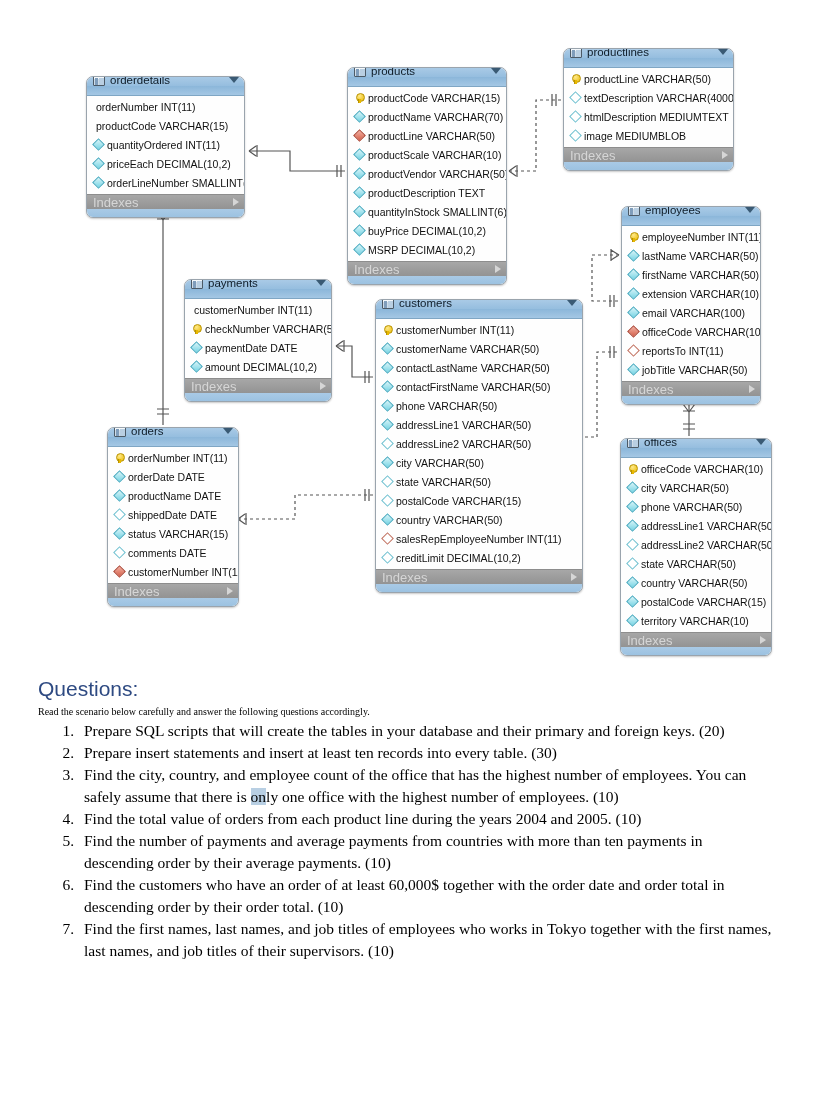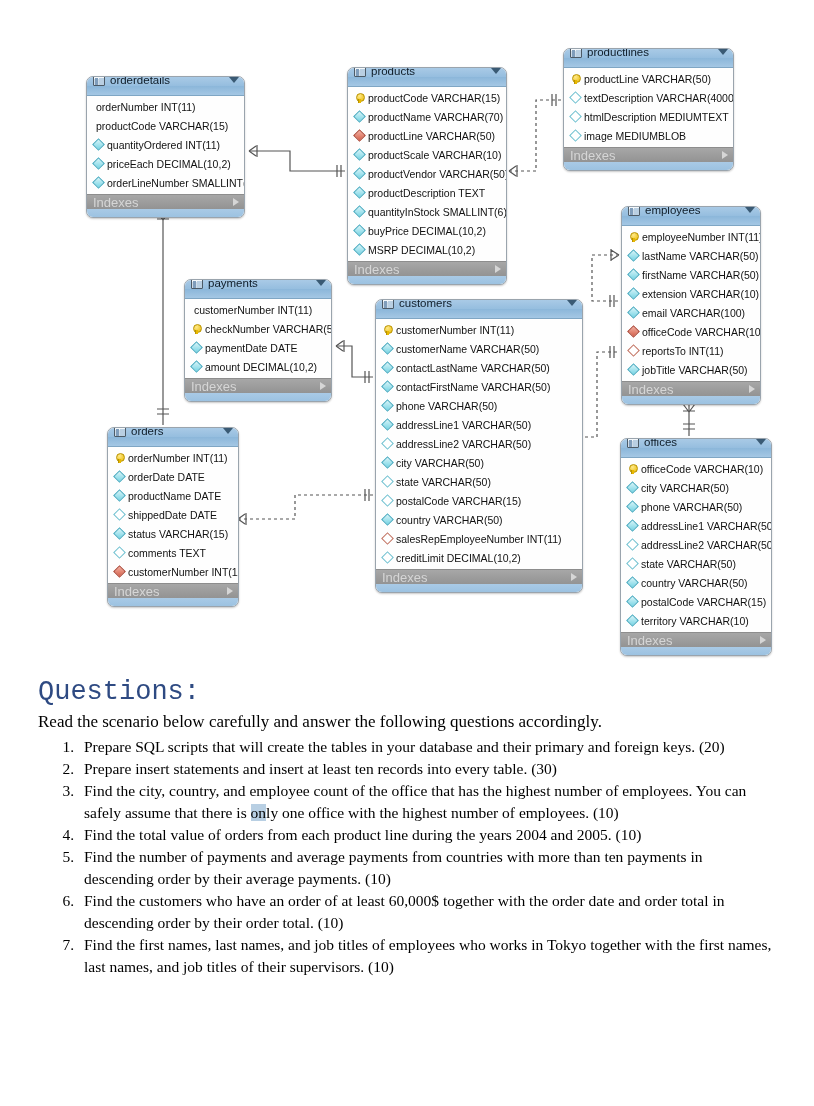--- a/index.html
+++ b/index.html
@@ -133,28 +133,28 @@
 
   
   #questions {
     position: absolute;
     left: 0; top: 665px;
     width: 814px;
     padding: 12px 40px 0 38px;
     font-family: "Liberation Serif", serif;
   }
   #q-title {
-    font-size: 27px;
+    font-size: 21px;
     color: #2e4a82;
-    font-family: Liberation Mono, monospace;
+    font-family: Liberation Sans, sans-serif;
     margin: 0 0 4px 0;
     font-weight: 400;
   }
   #q-intro {
-    font-size: 17px;
+    font-size: 10px;
     color: #000;
     margin: 0 0 2px 0;
     line-height: 1.33;
   }
   ol.qlist {
     margin: 0;
     padding-left: 40px;
     font-size: 15.5px;
     line-height: 1.42;
     color: #000;
@@ -577,21 +577,21 @@
         <div class="col">
           <span class="gl">
             <span class="gdia nn"></span>
           </span>
           <span>status VARCHAR(15)</span>
         </div>
         <div class="col">
           <span class="gl">
             <span class="gdia nul"></span>
           </span>
-          <span>comments TEXT</span>
+          <span>comments DATE</span>
         </div>
         <div class="col">
           <span class="gl">
             <span class="gdia fk"></span>
           </span>
           <span>customerNumber INT(11)</span>
         </div>
       </div>
       <div class="idx">
         <span class="idx-label">Indexes</span>

